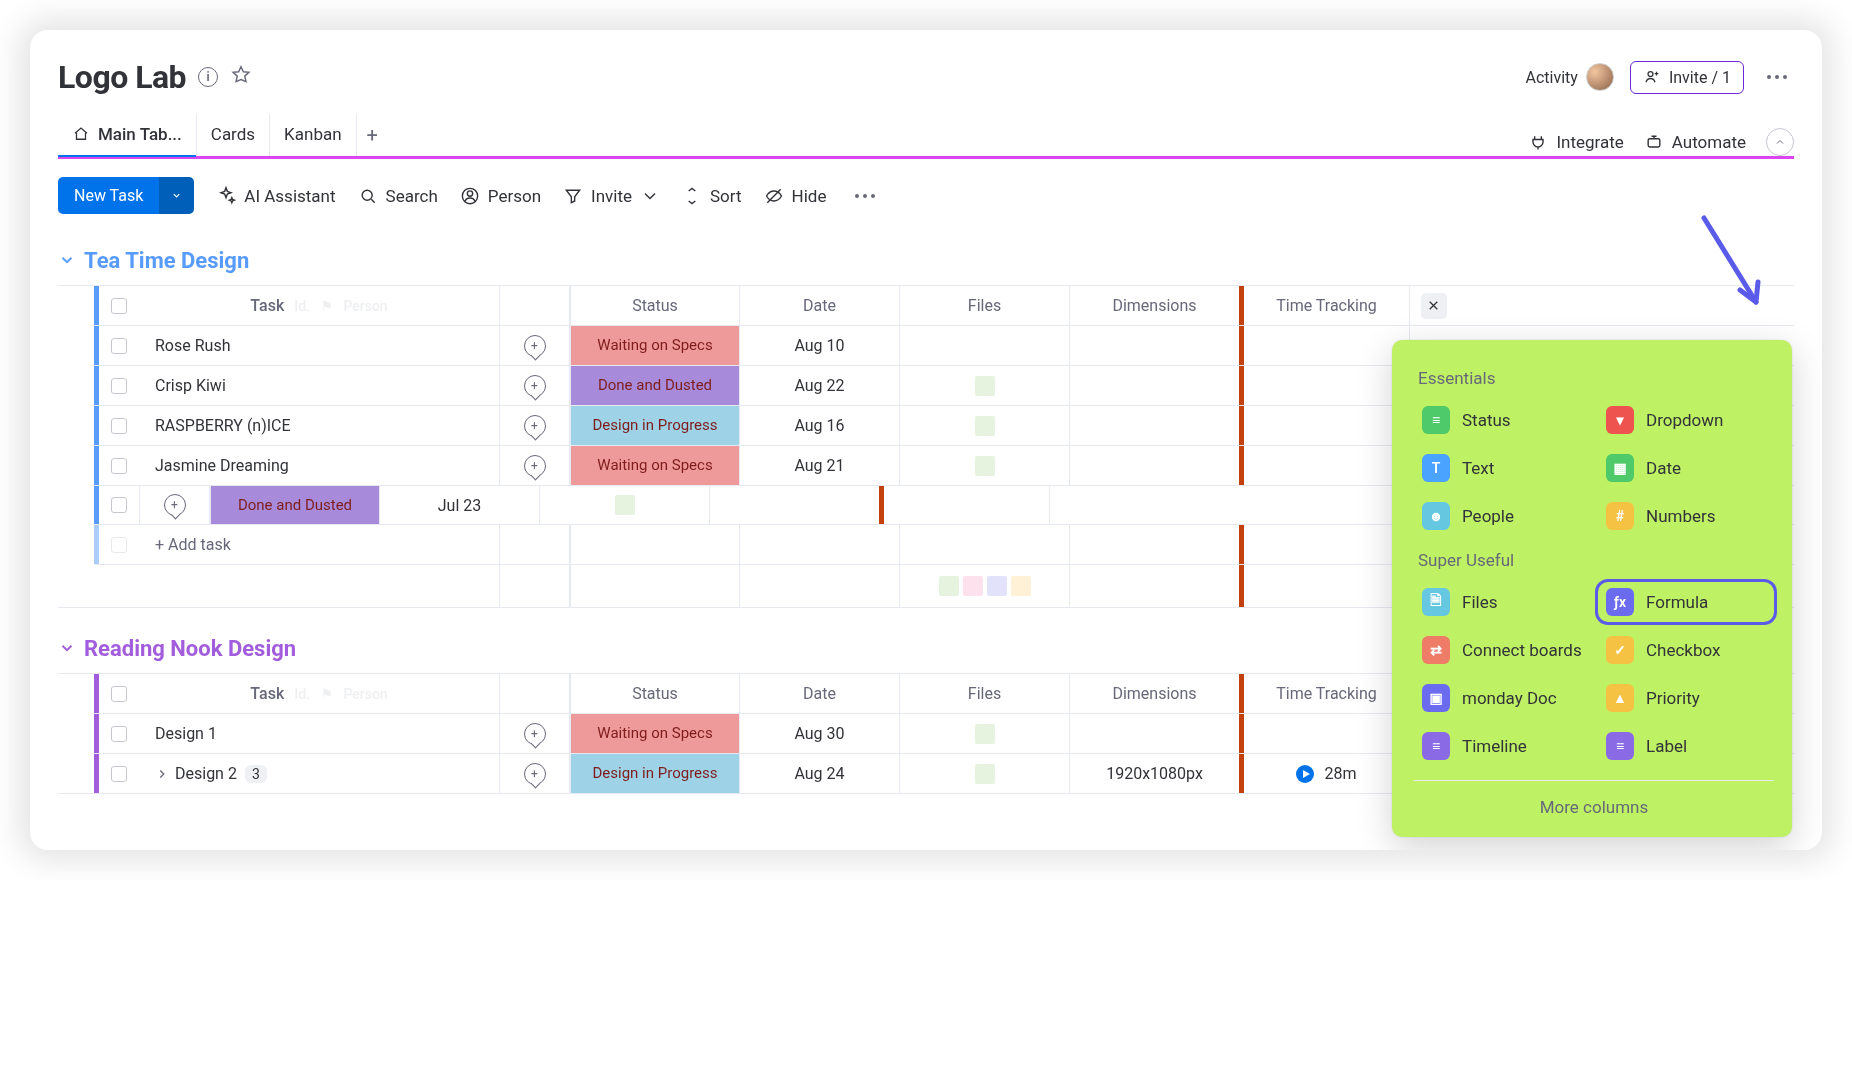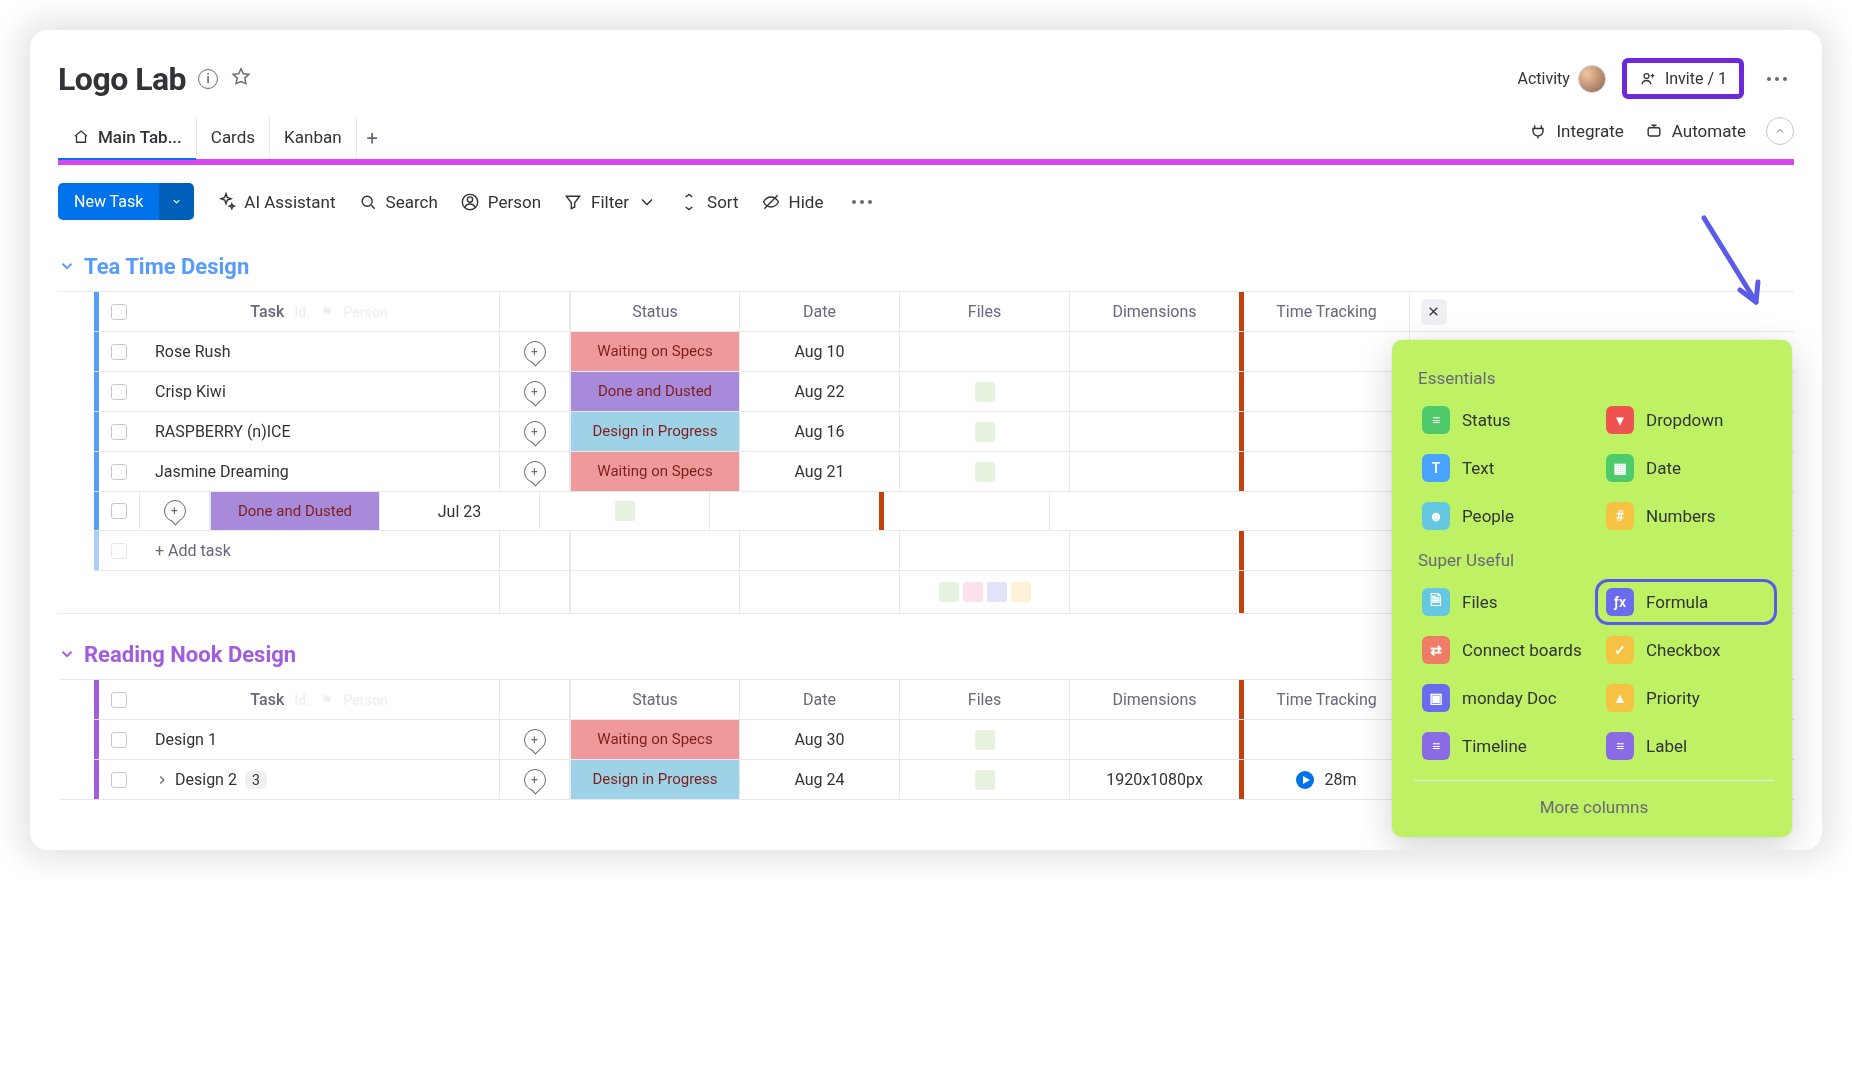--- a/index.html
+++ b/index.html
@@ -9,27 +9,27 @@
 
   
   .header { display:flex; align-items:center; justify-content:space-between; }
   .header-left { display:flex; align-items:center; gap:12px; }
   .title { font-size: 32px; font-weight: 700; letter-spacing:-0.5px; }
   .hi-icon { width:20px; height:20px; border:1.6px solid #676879; border-radius:50%; display:flex; align-items:center; justify-content:center; color:#676879; font-size:12px; font-weight:600; }
   .star-icon svg { width:22px; height:22px; stroke:#676879; fill:none; stroke-width:1.6; }
   .header-right { display:flex; align-items:center; gap:16px; }
   .activity { display:flex; align-items:center; gap:8px; color:#323338; font-size:16px; }
   .avatar { width:28px; height:28px; border-radius:50%; background: radial-gradient(circle at 30% 30%, #f3c6a0, #8a6148); border:1px solid #ccc; }
-  .invite-btn { display:flex; align-items:center; gap:8px; border:5px solid #6d28d9; border-radius:6px; padding:6px 12px; font-size:16px; }
+  .invite-btn { display:flex; align-items:center; gap:8px; border:1px solid #6d28d9; border-radius:6px; padding:6px 12px; font-size:16px; }
   .invite-btn .picon { display:inline-flex; align-items:center; }
   .dots { width:34px; height:34px; display:flex; align-items:center; justify-content:center; }
   .dots span { width:4px; height:4px; background:#676879; border-radius:50%; margin:0 2px; }
 
   
-  .tabs-row { display:flex; align-items:flex-start; justify-content:space-between; border-bottom:6px solid #d946ef; margin-top:18px; }
+  .tabs-row { display:flex; align-items:flex-end; justify-content:space-between; border-bottom:3px solid #d946ef; margin-top:18px; }
   .tabs { display:flex; align-items:center; }
   .tab { display:flex; align-items:center; gap:8px; padding:10px 14px 12px; color:#323338; font-size:17px; position:relative; border-right:1px solid #e6e9ef; }
   .tab.active { font-weight:500; }
   .tab.active::after { content:""; position:absolute; left:0; right:0; bottom:-1px; height:2px; background:#0073ea; }
   .tab .home { width:18px; height:18px; }
   .add-tab { width:28px; text-align:center; color:#676879; font-size:20px; padding:0 10px; }
   .tabs-right { display:flex; align-items:center; gap:20px; color:#323338; font-size:17px; }
   .trow-btn { display:flex; align-items:center; gap:8px; }
   .collapse-circle { width:28px; height:28px; border:1px solid #c5c7d0; border-radius:50%; display:flex; align-items:center; justify-content:center; color:#676879; }
 
@@ -204,21 +204,21 @@
             <circle cx="12" cy="9" r="3.2"></circle>
             <path d="M5.5 19c1.2-3.2 4.2-4.7 6.5-4.7s5.3 1.5 6.5 4.7"></path>
             <circle cx="12" cy="12" r="9.2"></circle>
           </svg>
       <span>Person</span>
     </div>
     <div class="tool-item">
       <svg viewBox="0 0 24 24">
             <path d="M4 5h16l-6 8v5l-4 2v-7L4 5z"></path>
           </svg>
-      <span>Filter</span>
+      <span>Invite</span>
       <svg width="12" height="12" viewBox="0 0 24 24">
             <path d="M6 9l6 6 6-6"></path>
           </svg>
     </div>
     <div class="tool-item">
       <svg viewBox="0 0 24 24">
             <path d="M8 6l4-3 4 3M8 18l4 3 4-3"></path>
           </svg>
       <span>Sort</span>
     </div>

